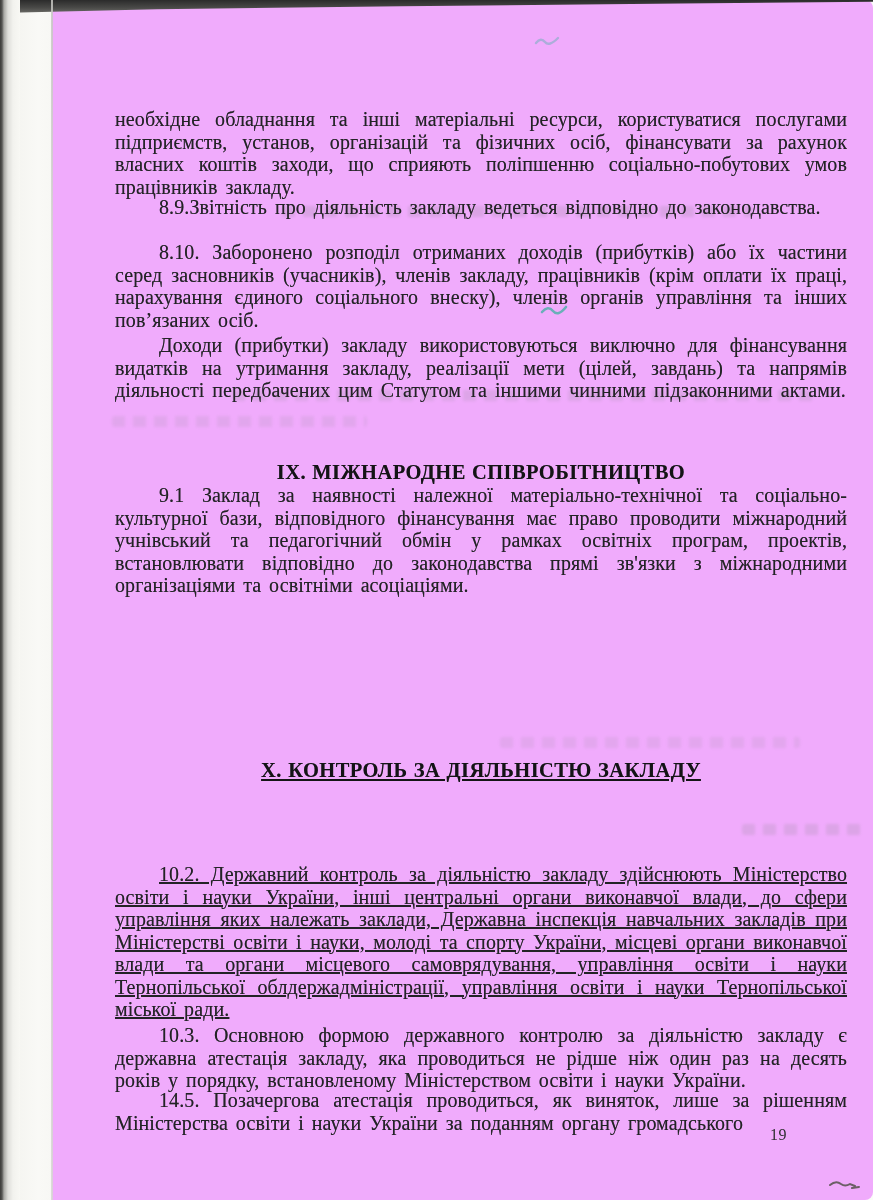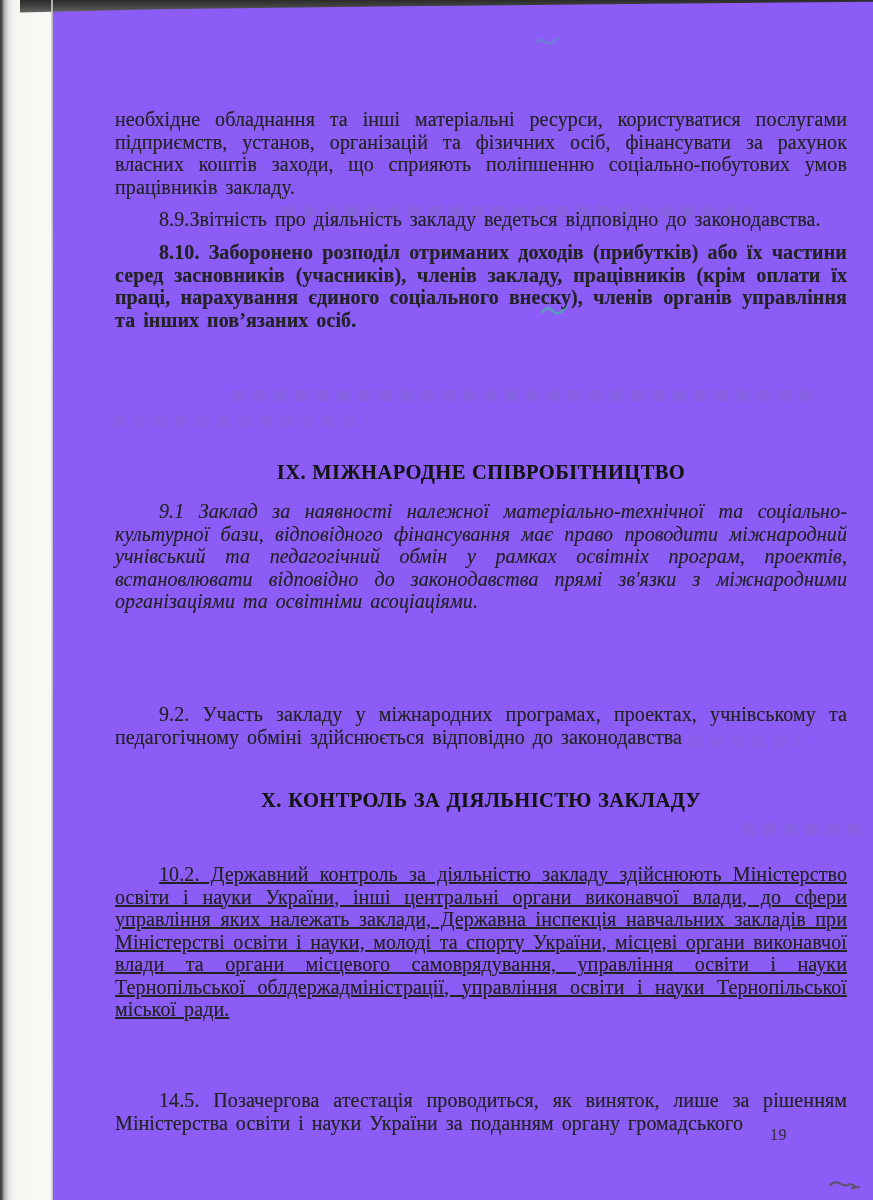--- a/index.html
+++ b/index.html
@@ -1,21 +1,21 @@
 <!DOCTYPE html>
 <html lang="uk"><head>
 <meta charset="utf-8">
 <style>
   html,body { margin:0; padding:0; }
   body {
     width:873px; height:1200px; position:relative; overflow:hidden;
     background:#fbfbf9;
     font-family:"Liberation Serif","DejaVu Serif",serif;
   }
-  .page { position:absolute; inset:0; background:#8b5cf6; }
+  .page { position:absolute; inset:0; background:#f0abfc;border-radius:8px; }
 
   
   .scan-top-band {
     position:absolute; top:0; left:0; width:873px; height:13px;
     background:linear-gradient(to bottom,#2b2b2b,#4a4a48 60%,#6a6a66);
     clip-path:polygon(0 0,100% 0,100% 14%,78% 26%,46% 48%,18% 72%,0 100%);
   }
   .scan-left-edge {
     position:absolute; top:0; left:0; bottom:0; width:20px;
     background:linear-gradient(to right,#3a3a38 0px,#565654 2px,#a9a9a5 4px,#dededa 8px,#f2f2ee 13px,#f8f8f4 20px);
@@ -36,28 +36,28 @@
     font-size:20px; line-height:22.5px; color:#232326;
     text-align:justify; letter-spacing:.1px; word-spacing:.14em;
     text-shadow:0 0 .5px rgba(45,45,48,.55);
   }
   .indent { text-indent:44px; }
   .heading {
     text-align:center; font-weight:bold; font-size:20.5px;
     color:#141416; letter-spacing:.4px; word-spacing:.04em;
   }
   .b0 { top:88px; }
-  .b1 { top:188px; }
-  .b2 { top:221px;font-weight:bold; }
+  .b1 { top:176px; }
+  .b2 { top:221px; }
   .b3 { top:314px; }
   .h4 { top:444px;text-align:center; }
-  .b5 { top:480px;font-style:italic; }
+  .b5 { top:464px; }
   .b6 { top:589px; }
   .b7 { top:683px; }
-  .h8 { top:772px; }
+  .h8 { top:742px;text-decoration:underline; }
   .b9 { top:771px; }
   .b10 { top:843px;text-decoration:underline; }
   .b11 { top:1004px; }
   .b12 { top:1069px; }
 
   .page-number {
     position:absolute; left:770px; top:1126px;
     font-size:16px; color:#2e2e30; letter-spacing:.5px;
   }
 
@@ -109,26 +109,27 @@
 
   <div class="annot scribble">
     <svg width="34" height="16" viewBox="0 0 34 16">
       <path d="M2 8 Q8 3 13 7 Q17 10 22 7 L27 9 M24 11 L31 10" fill="none" stroke="#55524c" stroke-width="2" stroke-linecap="round"></path>
     </svg>
   </div>
 
   <p class="tblock b0">необхідне обладнання та інші матеріальні ресурси, користуватися послугами підприємств, установ, організацій та фізичних осіб, фінансувати за рахунок власних коштів заходи, що сприяють поліпшенню соціально-побутових умов працівників закладу.</p>
   <p class="tblock indent b1">8.9.Звітність про діяльність закладу ведеться відповідно до законодавства.</p>
   <p class="tblock indent b2">8.10. Заборонено розподіл отриманих доходів (прибутків) або їх частини серед засновників (учасників), членів закладу, працівників (крім оплати їх праці, нарахування єдиного соціального внеску), членів органів управління та інших пов’язаних осіб.</p>
+  <p class="tblock indent b3">Доходи (прибутки) закладу використовуються виключно для фінансування видатків на утримання закладу, реалізації мети (цілей, завдань) та напрямів діяльності передбачених цим Статутом та іншими чинними підзаконними актами.</p>
 
   <h2 class="tblock heading h4">ІХ. МІЖНАРОДНЕ СПІВРОБІТНИЦТВО</h2>
 
   <p class="tblock indent b5">9.1 Заклад за наявності належної матеріально-технічної та соціально-культурної бази, відповідного фінансування має право проводити міжнародний учнівський та педагогічний обмін у рамках освітніх програм, проектів, встановлювати відповідно до законодавства прямі зв'язки з міжнародними організаціями та освітніми асоціаціями.</p>
-  <p class="tblock indent b7">9.2. Участь закладу у міжнародних програмах, проектах, учнівському та педагогічному обміні здійснюється відповідно до законодавства</p>
 
   <h2 class="tblock heading h8">Х. КОНТРОЛЬ ЗА ДІЯЛЬНІСТЮ ЗАКЛАДУ</h2>
 
   <p class="tblock indent b10">10.2. Державний контроль за діяльністю закладу здійснюють Міністерство освіти і науки України, інші центральні органи виконавчої влади, до сфери управління яких належать заклади, Державна інспекція навчальних закладів при Міністерстві освіти і науки, молоді та спорту України, місцеві органи виконавчої влади та органи місцевого самоврядування, управління освіти і науки Тернопільської облдержадміністрації, управління освіти і науки Тернопільської міської ради.</p>
+  <p class="tblock indent b11">10.3. Основною формою державного контролю за діяльністю закладу є державна атестація закладу, яка проводиться не рідше ніж один раз на десять років у порядку, встановленому Міністерством освіти і науки України.</p>
   <p class="tblock indent b12">14.5. Позачергова атестація проводиться, як виняток, лише за рішенням Міністерства освіти і науки України за поданням органу громадського</p>
 
   <div class="page-number">19</div>
 
 </div>
 
 </body></html>

